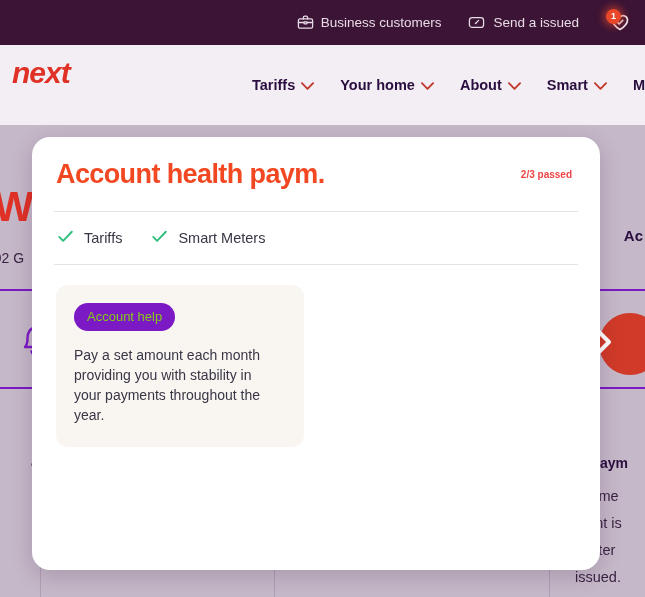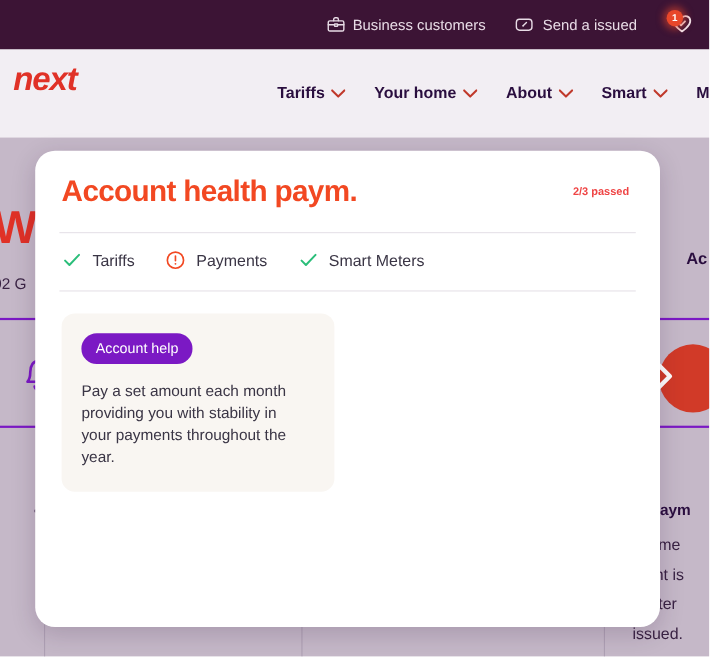--- a/index.html
+++ b/index.html
@@ -177,21 +177,21 @@
     padding: 20px 24px 0 24px;
   }
   .offer-card {
     width: 248px;
     background: #F9F6F2;
     border-radius: 12px;
     padding: 18px 18px 22px 18px;
   }
   .badge-account-help {
     display: inline-block;
-    background: #7B19C4; color: #ffffff;
+    background: #7B19C4; color: #84cc16;
     font-size: 13px;
     padding: 6px 13px 7px 13px;
     border-radius: 18px;
     margin-bottom: 14px;
     cursor: pointer;
   }
   .offer-title {
     font-size: 16px; font-weight: bold; color: #2A0E3F;
     letter-spacing: -0.2px; margin-bottom: 14px;
   }
@@ -345,30 +345,20 @@
 
       <div class="status-item">
         <span>
           <svg width="19" height="19" viewBox="0 0 24 24" fill="none" stroke="#2BBE7A" stroke-width="2.3" stroke-linecap="round" stroke-linejoin="round">
               <path d="M4 12.5l5 5L20 6"></path>
             </svg>
         </span>
         <span>Tariffs</span>
       </div>
 
-      <div class="status-item">
-        <span>
-          <svg width="19" height="19" viewBox="0 0 24 24" fill="none" stroke="#F24822" stroke-width="1.9" stroke-linecap="round" stroke-linejoin="round">
-            <circle cx="12" cy="12" r="9.3"></circle>
-            <path d="M12 7.2v5.4"></path>
-            <circle cx="12" cy="16.2" r="1.05" fill="#F24822" stroke="none"></circle>
-          </svg>
-        </span>
-        <span>Payments</span>
-      </div>
 
       <div class="status-item">
         <span>
           <svg width="19" height="19" viewBox="0 0 24 24" fill="none" stroke="#2BBE7A" stroke-width="2.3" stroke-linecap="round" stroke-linejoin="round">
               <path d="M4 12.5l5 5L20 6"></path>
             </svg>
         </span>
         <span>Smart Meters</span>
       </div>
     </div>

